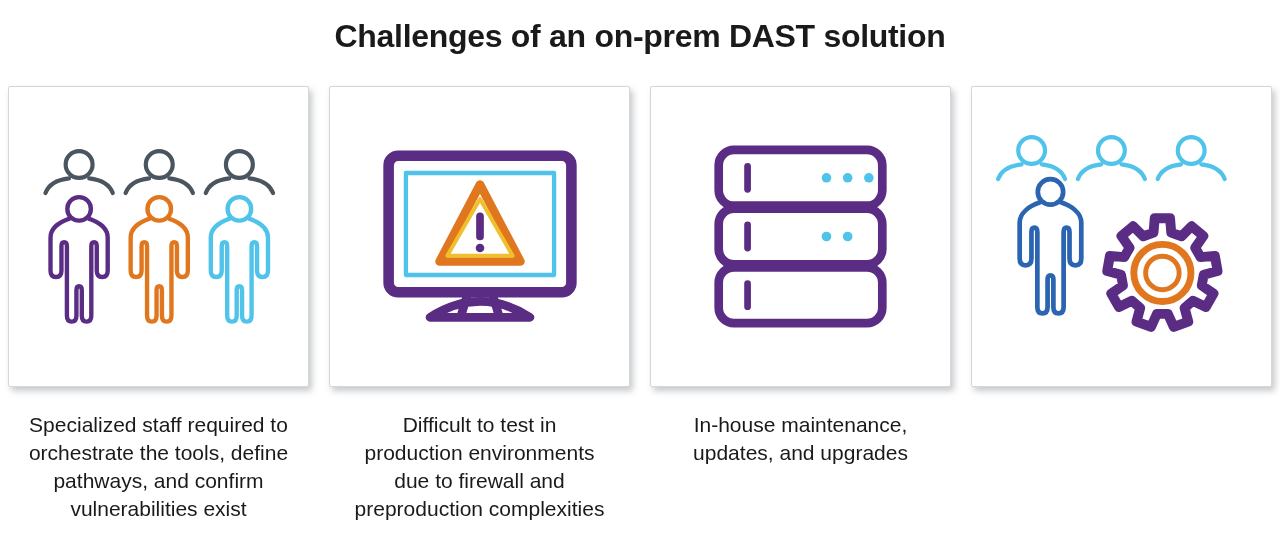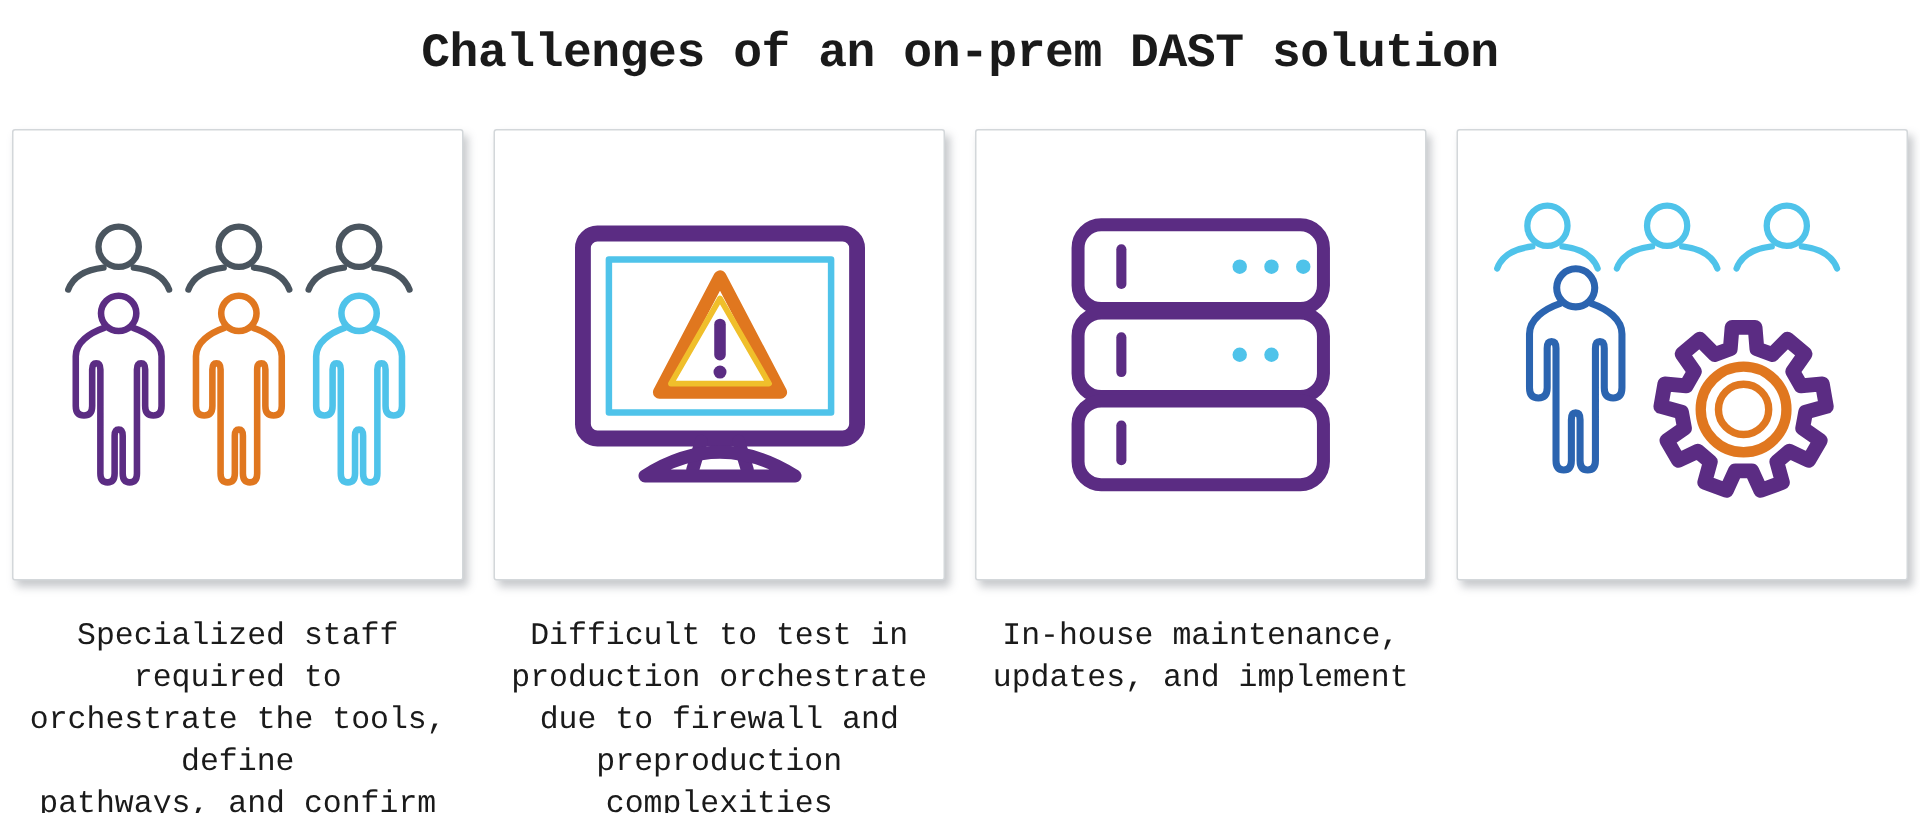--- a/index.html
+++ b/index.html
@@ -3,21 +3,21 @@
 <meta charset="utf-8">
 <style>
   :root{
     --purple:#5b2c83; --orange:#e0771f; --yellow:#f0bf2b; --cyan:#4fc3ea;
     --slate:#4a555f; --blue:#2b64b0; --text:#1a1a1a; --card_border:#d3d7da; --background:#ffffff;
   }
   *{box-sizing:border-box}
   body{margin:0;background:var(--background)}
   .page{
     width:1280px;height:542px;overflow:hidden;background:var(--background);
-    font-family:Liberation Mono, monospace;color:var(--text);
+    font-family:Liberation Sans, sans-serif;color:var(--text);
   }
   .title{
     margin:16px 0 0;text-align:center;font-size:32px;line-height:40px;
     font-weight:700;letter-spacing:-0.3px;color:var(--text);
   }
   .grid{
     display:grid;grid-template-columns:repeat(4,1fr);grid-template-rows:301px auto;
     column-gap:20px;row-gap:24px;padding:0 8px;margin-top:30px;
   }
   .card{
@@ -129,20 +129,20 @@
           <circle class="st c-orange" stroke-width="5" cx="175" cy="143" r="17"></circle>
         </g>
       </svg>
     </div>
 
     <div class="caption">Specialized staff required to
 orchestrate the tools, define
 pathways, and confirm
 vulnerabilities exist</div>
     <div class="caption">Difficult to test in
-production orchestrate
+production environments
 due to firewall and
 preproduction complexities</div>
     <div class="caption">In-house maintenance,
-updates, and implement</div>
+updates, and upgrades</div>
 
   </div>
 </div>
 
 </body></html>

